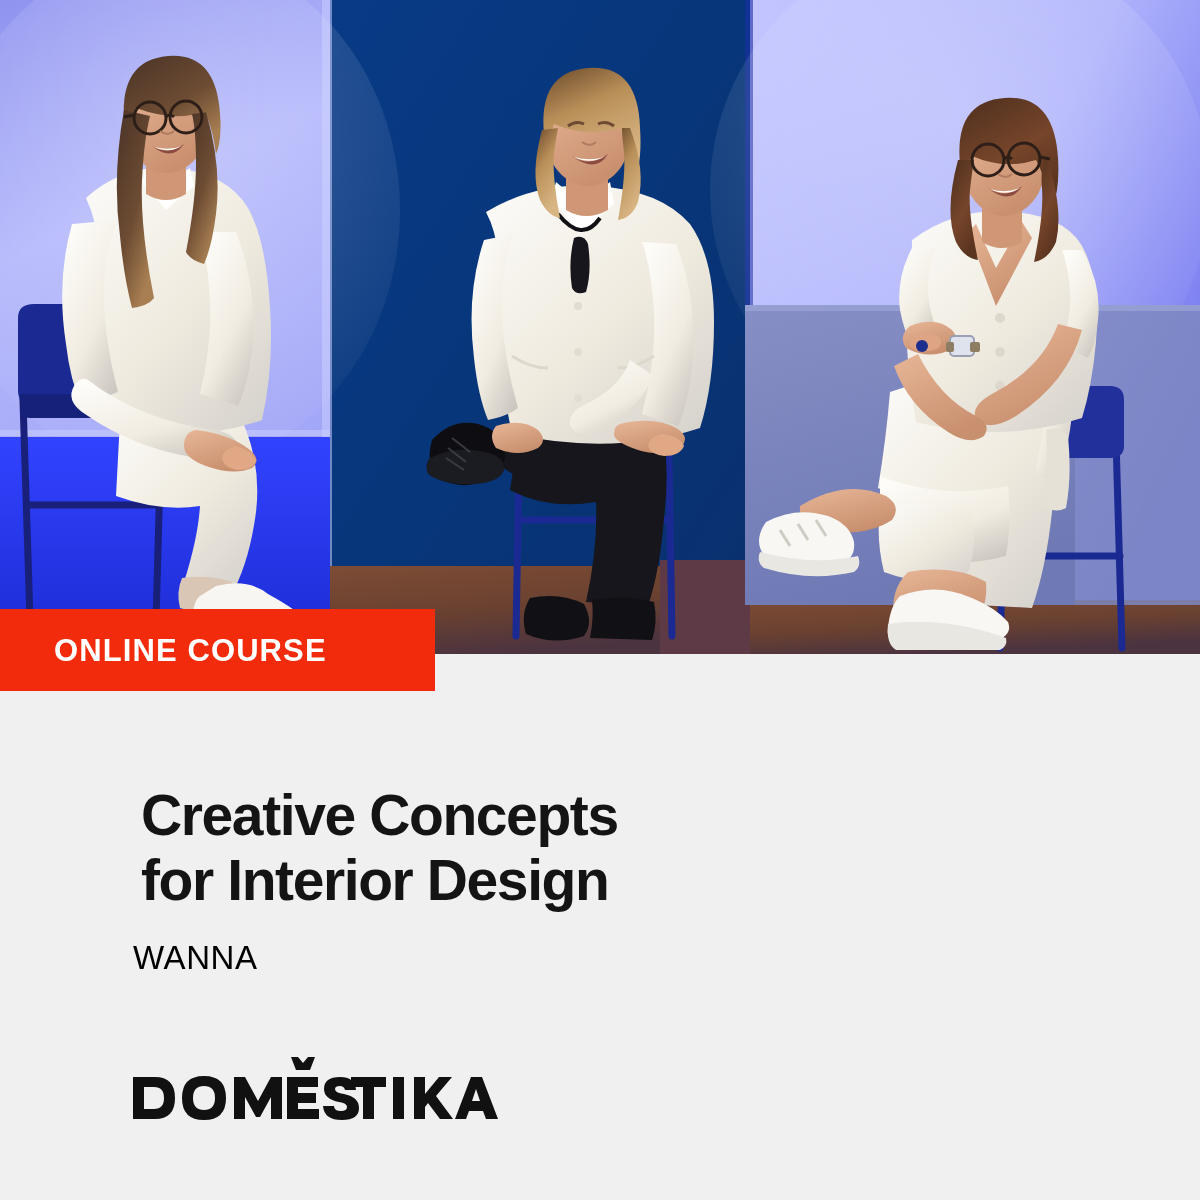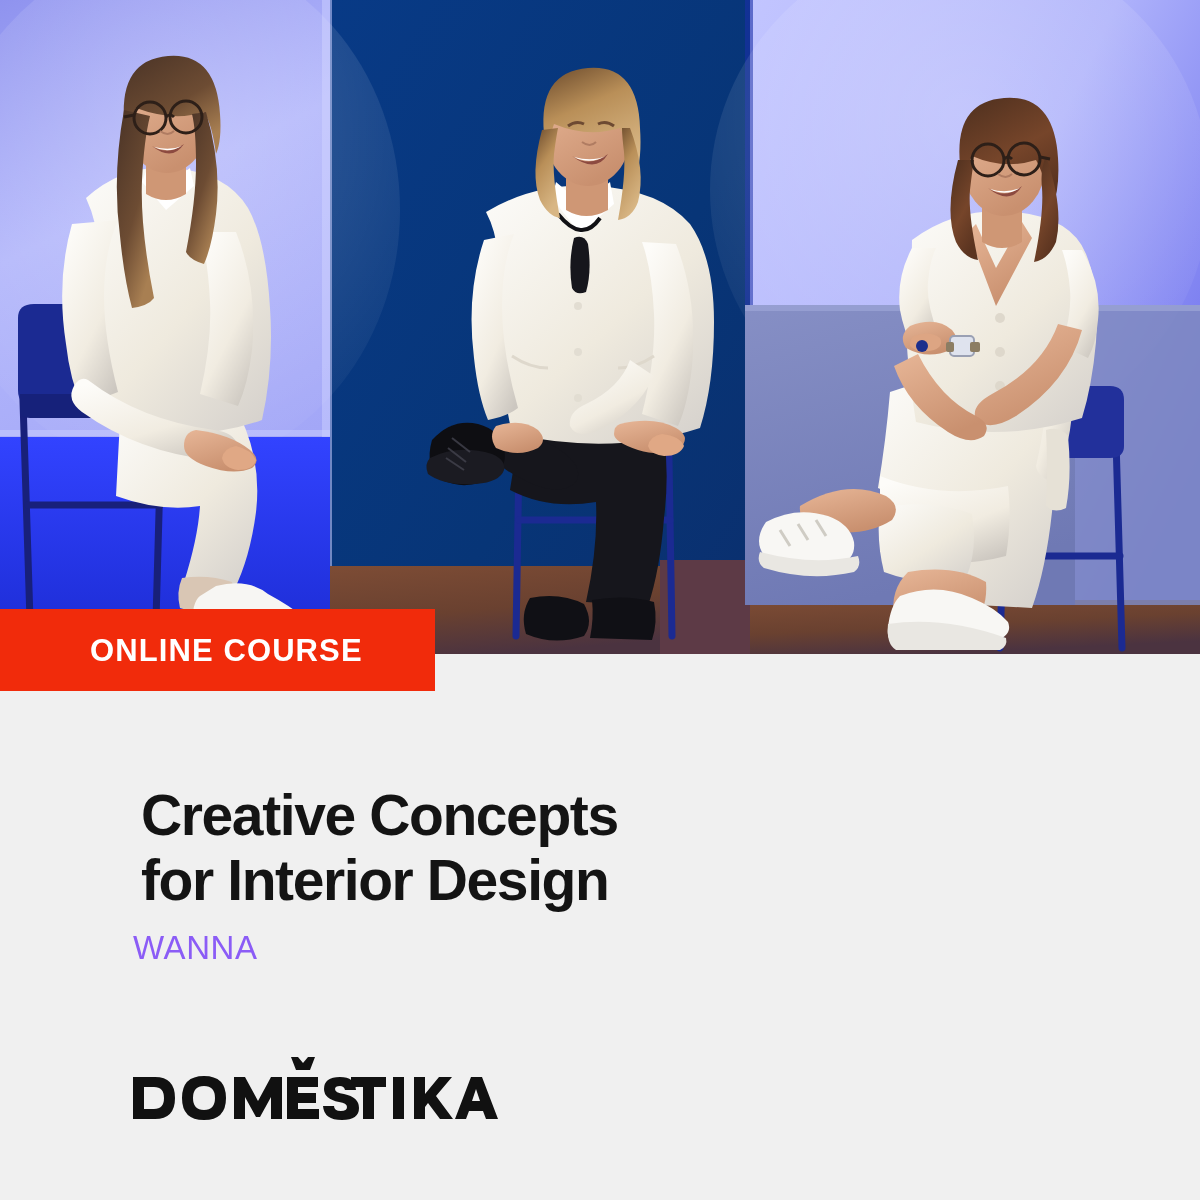--- a/index.html
+++ b/index.html
@@ -15,31 +15,31 @@
   #hero{position:absolute;left:0;top:0;width:1200px;height:654px;overflow:hidden;}
   #hero svg{display:block;width:1200px;height:654px;}
 
   
   #badge{
     position:absolute;left:0;top:609px;width:435px;height:82px;
     display:flex;align-items:center;
   }
   #badge-label{
     color:#ffffff;font-size:31px;font-weight:bold;letter-spacing:1.1px;
-    margin-left:90px;line-height:1;white-space:nowrap;
+    margin-left:54px;line-height:1;white-space:nowrap;
   }
 
   
   #info{position:absolute;left:133px;top:775px;width:900px;}
   #course-title{
     margin:8px;color:#141414;font-size:57px;font-weight:bold;
     line-height:1.14;letter-spacing:-1.4px;white-space:pre-line;
   }
   #course-author{
-    margin:18px 0 0 0;color:#8b5cf6;font-size:33px;font-weight:normal;
+    margin:28px 0 0 0;color:#000000;font-size:33px;font-weight:normal;
     letter-spacing:.6px;line-height:1;
   }
 
   
   #brand{position:absolute;left:131px;top:1052px;width:420px;height:80px;}
   #brand svg{display:block;}
 </style>
 </head>
 <body>
 

